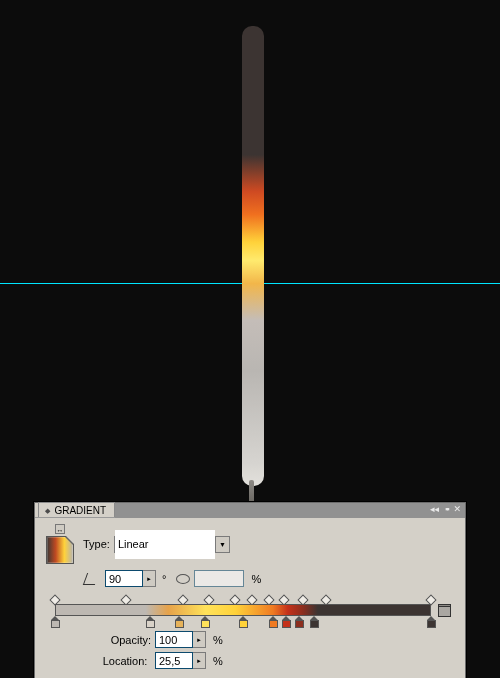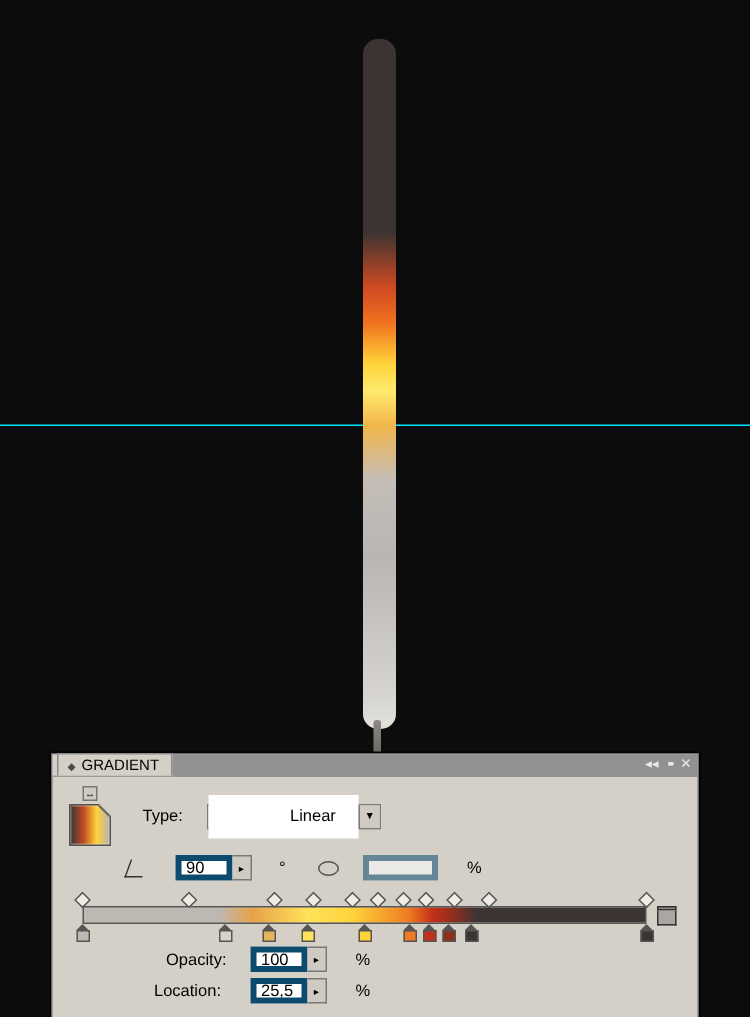--- a/index.html
+++ b/index.html
@@ -27,35 +27,35 @@
   .panel { position:absolute; left:34px; top:502px; width:432px; border:1px solid #6b6b6b; background:#d4d0c8; box-shadow:0 0 0 1px #000; }
   .panel-tabs { display:flex; align-items:center; background:#919191; height:15px; position:relative; }
   .tab-hold { background:#d4d0c8; height:15px; display:flex; align-items:flex-end; padding-left:3px; border-bottom:1px solid #9a9a9a;}
   .tab { background:#d4d0c8; border:1px solid #8a8a8a; border-bottom:none; padding:1px 8px 0 6px; font-size:10px; height:15px; display:flex; align-items:center; gap:4px;}
   .tab::before { content:"◆"; font-size:7px; color:#4b4b4b; }
   .top-icons { position:absolute; right:4px; top:1px; display:flex; gap:6px; color:#eaeaea; font-size:9px; }
   .top-icons span { cursor:pointer; }
 
   .panel-body { padding:6px 8px 10px 8px; position:relative; }
 
-  .row { display:flex; align-items:center; gap:16px; margin-bottom:6px; }
+  .row { display:flex; align-items:center; gap:4px; margin-bottom:6px; }
 
   .swatch-wrap { display:flex; flex-direction:column; align-items:center; position:relative; width:34px; margin-right:2px;}
   .reverse-icon { width:10px; height:10px; border:1px solid #777; background:#cfcbc3; margin-bottom:2px; font-size:7px; display:flex; align-items:center; justify-content:center;}
   .swatch { width:28px; height:28px; border:1px solid #555; background:linear-gradient(to right,#3b3634,#c04a22,#ffd23a,#b7b4af); box-shadow:inset 0 0 0 1px #fff3; position:relative;}
   .swatch-corner { position:absolute; right:-1px; top:-1px; width:0; height:0; border-left:8px solid transparent; border-top:8px solid #d4d0c8; }
   .swatch-corner2 { position:absolute; right:-1px; top:-1px; width:0; height:0; border-left:8px solid transparent; border-top:8px solid #666; transform:translate(-1px,1px);}
 
   .lbl { font-size:11px; }
   .dropdown { display:flex; align-items:center; border:1px solid #7a7a7a; background:#fff; height:17px; }
-  .dropdown input { border:none; height:29px; font-size:11px; padding:0 15px; width:100px; outline:none;text-align:right;}
+  .dropdown input { border:none; height:29px; font-size:11px; padding:0 3px; width:100px; outline:none;}
   .dropdown .dd-btn { width:14px; height:15px; background:#cfcbc3; border-left:1px solid #7a7a7a; display:flex; align-items:center; justify-content:center; font-size:7px;}
 
   .num-field { display:flex; align-items:center; }
-  .num-field input { border:4px solid #0c4a6e; background:#fff; height:17px; width:38px; font-size:11px; padding:0 3px; text-align:left;}
+  .num-field input { border:1px solid #0c4a6e; background:#fff; height:17px; width:38px; font-size:11px; padding:0 3px; text-align:left;}
   .stepper { width:13px; height:17px; border:1px solid #7a7a7a; border-left:none; background:#cfcbc3; display:flex; align-items:center; justify-content:center; font-size:7px;}
 
   .angle-icon { width:12px; height:12px; border-bottom:1px solid #333; border-left:1px solid #333; transform:skewX(-20deg); margin:0 4px 0 2px;}
   .deg { margin:0 6px 0 2px;}
   .ellipse-icon { width:14px;height:10px;border:1px solid #555;border-radius:50%; }
 
   
   .grad-area { position:relative; margin:8px 0 2px 0; height:34px; }
   .grad-bar { position:absolute; left:12px; right:26px; top:9px; height:12px; border:1px solid #555;
     background: linear-gradient(to right,

